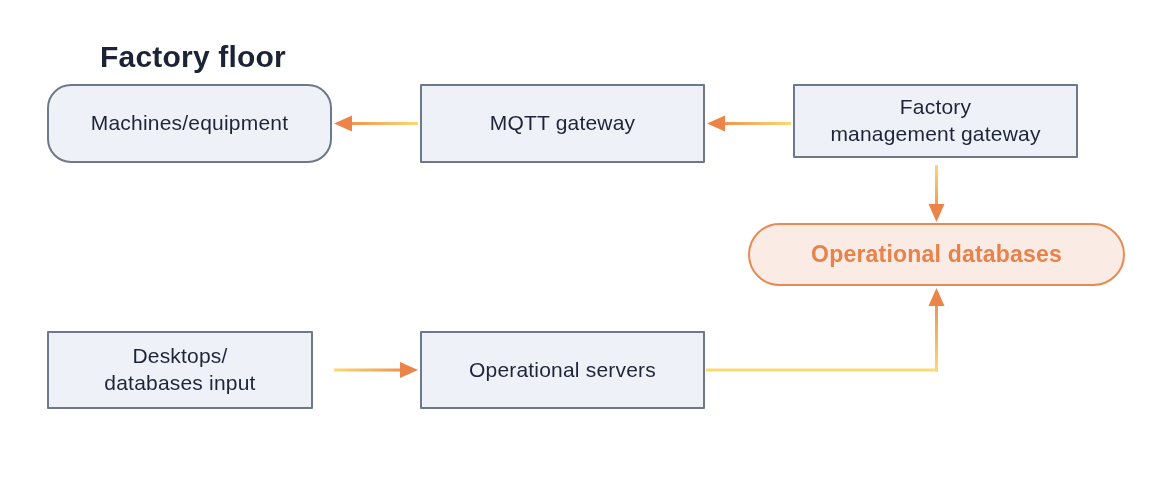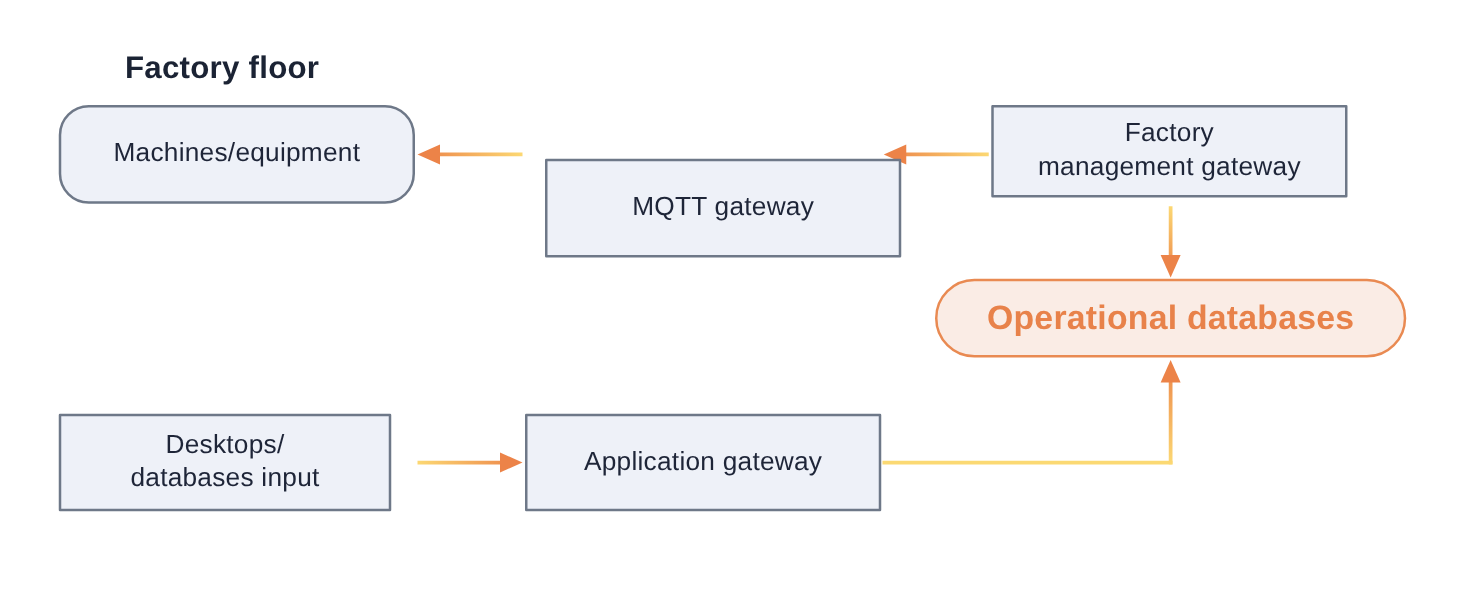--- a/index.html
+++ b/index.html
@@ -17,45 +17,45 @@
   html,body{margin:0;padding:0;background:#fff;}
   .canvas{
     position:relative;
     width:1170px;height:478px;
     background:var(--canvas-bg);
     font-family:"Liberation Sans","DejaVu Sans",sans-serif;
     overflow:hidden;
   }
   .diagram-title{
     position:absolute;left:100px;top:40px;
-    font-size:25px;font-weight:700;color:var(--title-color);
+    font-size:30px;font-weight:700;color:var(--title-color);
     letter-spacing:.2px;
   }
   .node{
     position:absolute;box-sizing:border-box;
     background:var(--node-fill);
     border:2px solid var(--node-border);
     border-radius:1px;
     display:flex;flex-direction:column;justify-content:center;align-items:center;
     font-size:21px;color:var(--node-text);line-height:1.28;
     text-align:center;letter-spacing:.2px;
   }
   .node-machines{left:47px;top:84px;width:285px;height:79px;border-radius:24px;}
-  .node-mqtt{left:436px;top:84px;width:285px;height:79px;margin-top:43px;}
+  .node-mqtt{left:420px;top:84px;width:285px;height:79px;}
   .node-factory{left:793px;top:84px;width:285px;height:74px;}
   .node-desktops{left:47px;top:331px;width:266px;height:78px;}
   .node-app{left:420px;top:331px;width:285px;height:78px;}
   .node-pill{
     position:absolute;box-sizing:border-box;
     left:748px;top:223px;width:377px;height:63px;
     background:var(--pill-fill);
     border:2px solid var(--pill-border);
     border-radius:32px;
     display:flex;justify-content:center;align-items:center;
-    font-size:27px;font-weight:700;color:var(--pill-text);
+    font-size:23px;font-weight:700;color:var(--pill-text);
     letter-spacing:.2px;
   }
   .arrows{position:absolute;left:0;top:0;pointer-events:none;}
 </style>
 </head>
 <body>
 
 <div class="canvas">
 
   <div class="diagram-title">Factory floor</div>
@@ -123,20 +123,20 @@
     <div>Factory</div>
     <div>management gateway</div>
   </div>
 
   <div class="node node-desktops">
     <div>Desktops/</div>
     <div>databases input</div>
   </div>
 
   <div class="node node-app">
-    <div>Application gateway</div>
+    <div>Operational servers</div>
   </div>
 
   <div class="node-pill">
     <div>Operational databases</div>
   </div>
 
 </div>
 
 </body></html>

